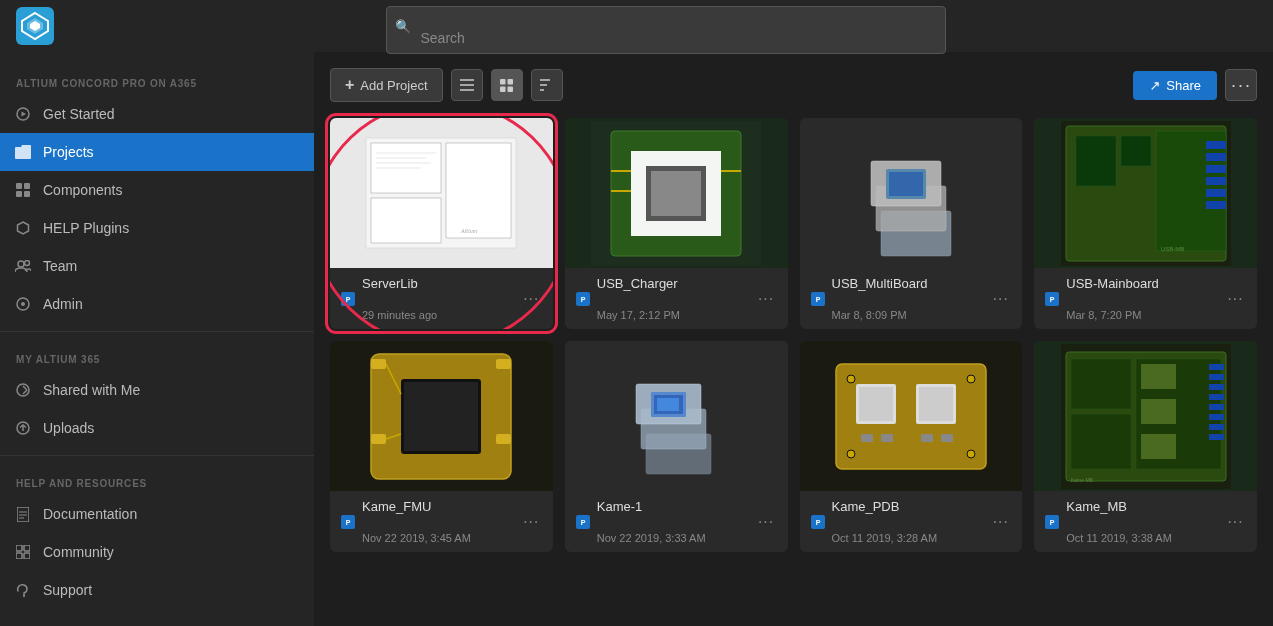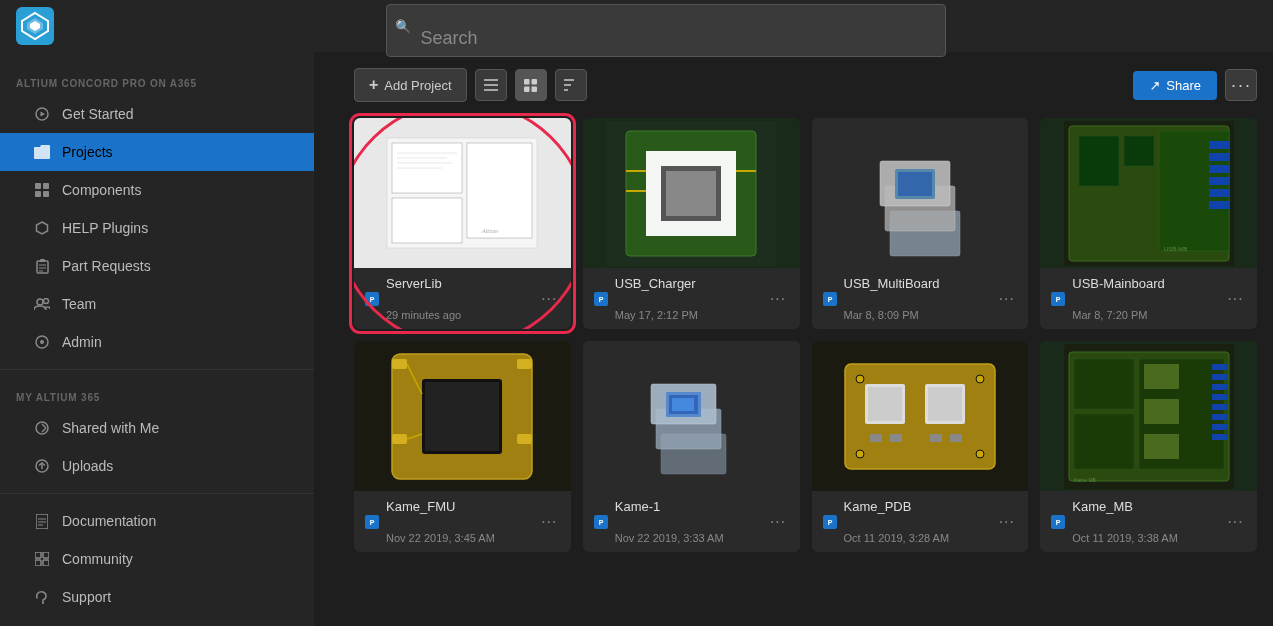--- a/index.html
+++ b/index.html
@@ -26,40 +26,39 @@
       margin: 0 auto;
       position: relative;
     }
     .search-bar input {
       width: 100%;
       background: #3a3a3a;
       border: 1px solid #555;
       border-radius: 4px;
       color: #ccc;
       padding: 23px 12px 7px 34px;
-      font-size: 18px;
+      font-size: 14px;
       outline: none;
       margin-top: 8px;
     }
     .search-bar input::placeholder { color: #888; }
     .search-icon-wrap {
       position: absolute;
       left: 10px;
       top: 50%;
       transform: translateY(-50%);
       color: #888;
       font-size: 13px;
     }
 
     
     .main-layout {
       display: flex;
       flex: 1;
       overflow: hidden;
-      gap: 24px;
     }
 
     
     .sidebar {
       width: 314px;
       background: #252525;
       flex-shrink: 0;
       overflow-y: auto;
       padding: 12px 0;
     }
@@ -67,28 +66,28 @@
       font-size: 10px;
       font-weight: 700;
       color: #666;
       letter-spacing: 0.08em;
       padding: 14px 16px 6px 16px;
       text-transform: uppercase;
     }
     .sidebar-item {
       display: flex;
       align-items: center;
-      padding: 9px 32px;
+      padding: 9px 13px;
       cursor: pointer;
       font-size: 14px;
       color: #bbb;
       border-radius: 0;
       transition: background 0.15s;
     }
-    .sidebar-item.active { background: #1a73c8; color: #000000; }
+    .sidebar-item.active { background: #1a73c8; color: #ffffff; }
     .sidebar-item .item-icon {
       width: 20px;
       height: 20px;
       margin-right: 10px;
       flex-shrink: 0;
       display: flex;
       align-items: center;
       justify-content: center;
     }
     .sidebar-divider {
@@ -299,32 +298,20 @@
 
     <div class="sidebar-item">
       <span class="item-icon">
         <svg width="14" height="14" viewBox="0 0 14 14">
             <polygon points="7,1 12.5,4 12.5,10 7,13 1.5,10 1.5,4" fill="none" stroke="#888" stroke-width="1.5"></polygon>
           </svg>
       </span>
       <span>HELP Plugins</span>
     </div>
 
-    <div class="sidebar-item">
-      <span class="item-icon">
-        <svg width="13" height="15" viewBox="0 0 13 15">
-            <rect x="1" y="2" width="11" height="12" rx="1" fill="none" stroke="#888" stroke-width="1.5"></rect>
-            <rect x="4" y="0" width="5" height="3" rx="1" fill="#888"></rect>
-            <line x1="3" y1="6" x2="10" y2="6" stroke="#888" stroke-width="1"></line>
-            <line x1="3" y1="9" x2="10" y2="9" stroke="#888" stroke-width="1"></line>
-            <line x1="3" y1="12" x2="7" y2="12" stroke="#888" stroke-width="1"></line>
-          </svg>
-      </span>
-      <span>Part Requests</span>
-    </div>
 
     <div class="sidebar-item">
       <span class="item-icon">
         <svg width="16" height="13" viewBox="0 0 16 13">
             <circle cx="6" cy="4" r="3" fill="none" stroke="#888" stroke-width="1.5"></circle>
             <path d="M0,12 Q0,8 6,8 Q12,8 12,12" fill="none" stroke="#888" stroke-width="1.5"></path>
             <circle cx="12" cy="3" r="2.5" fill="none" stroke="#888" stroke-width="1.5"></circle>
             <path d="M10,10.5 Q11,9 14,9 Q16,9 16,11" fill="none" stroke="#888" stroke-width="1.5"></path>
           </svg>
       </span>
@@ -360,20 +347,21 @@
         <svg width="14" height="14" viewBox="0 0 14 14">
             <circle cx="7" cy="7" r="6" fill="none" stroke="#888" stroke-width="1.5"></circle>
             <line x1="7" y1="4" x2="7" y2="10" stroke="#888" stroke-width="1.5"></line>
             <polyline points="4,6.5 7,4 10,6.5" fill="none" stroke="#888" stroke-width="1.5"></polyline>
           </svg>
       </span>
       <span>Uploads</span>
     </div>
 
     <div class="sidebar-divider"></div>
+    <div class="sidebar-section-label">HELP AND RESOURCES</div>
 
     <div class="sidebar-item">
       <span class="item-icon">
         <svg width="12" height="15" viewBox="0 0 12 15">
             <rect x="0" y="0" width="12" height="15" rx="1" fill="none" stroke="#888" stroke-width="1.5"></rect>
             <line x1="2" y1="5" x2="10" y2="5" stroke="#888" stroke-width="1"></line>
             <line x1="2" y1="8" x2="10" y2="8" stroke="#888" stroke-width="1"></line>
             <line x1="2" y1="11" x2="7" y2="11" stroke="#888" stroke-width="1"></line>
           </svg>
       </span>

